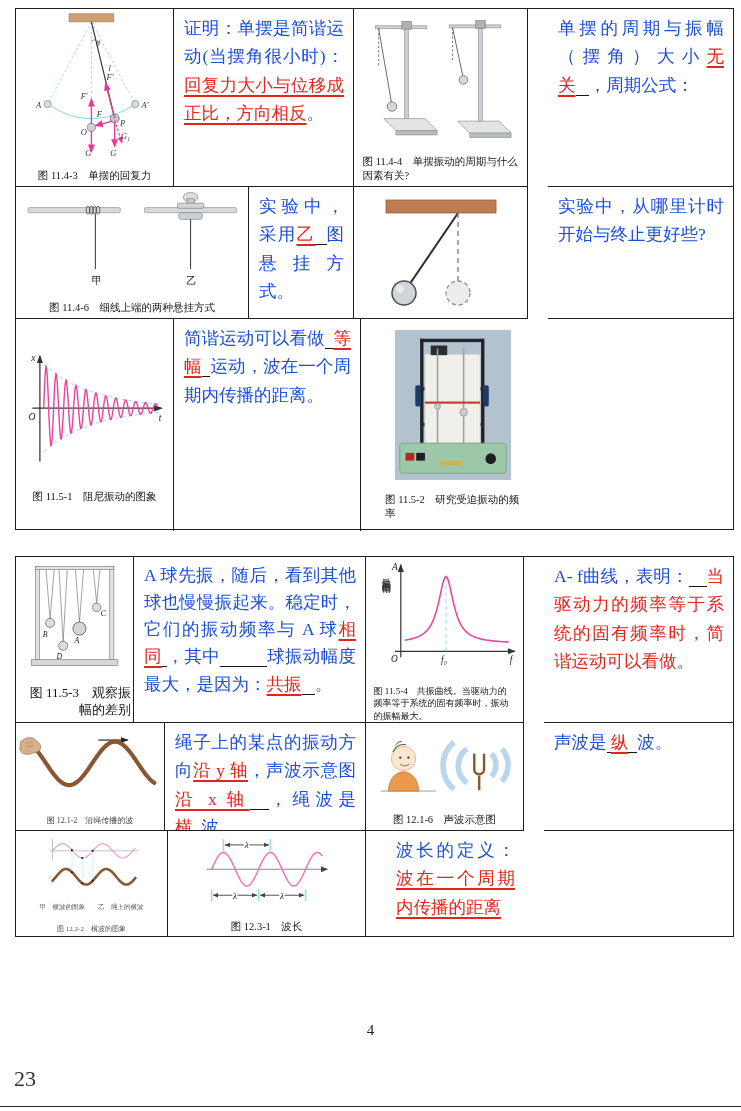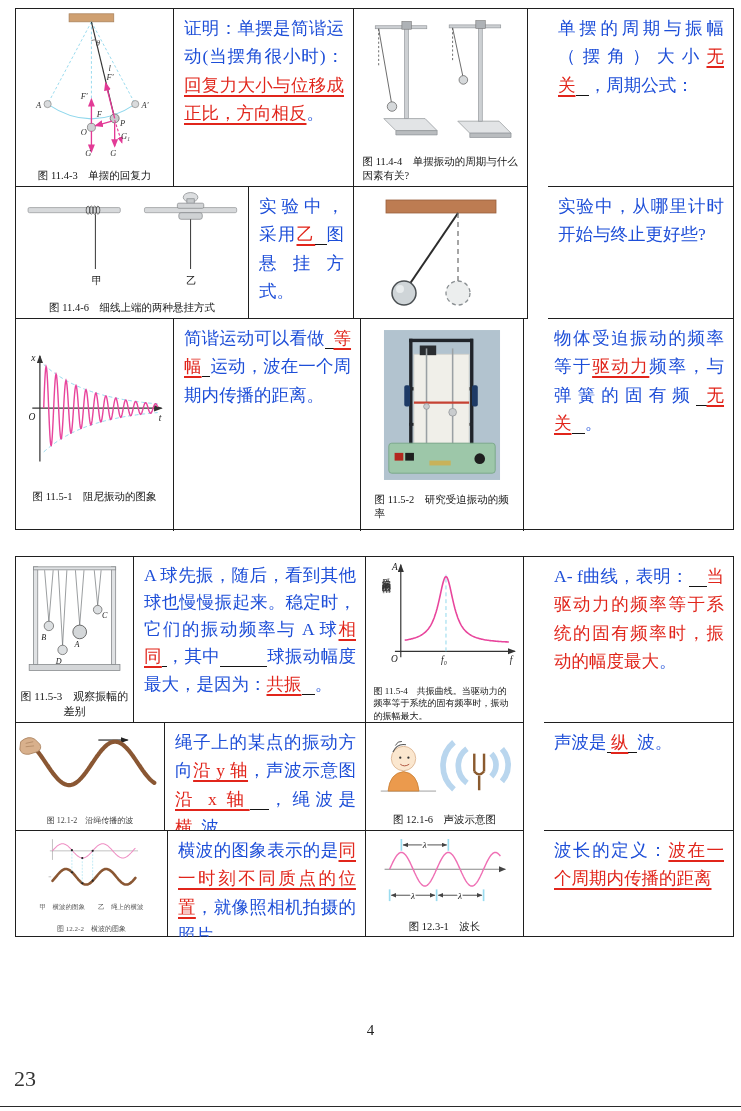--- a/index.html
+++ b/index.html
@@ -178,21 +178,20 @@
           <rect x="22" y="58" width="6" height="22" rx="2" fill="#1d3a66"></rect>
           <rect x="92" y="58" width="6" height="22" rx="2" fill="#1d3a66"></rect>
           <rect x="6" y="118" width="110" height="31" rx="3" fill="#9dc7a9" stroke="#7aa88a" stroke-width="1"></rect>
           <rect x="12" y="128" width="9" height="8" fill="#b3271e"></rect>
           <rect x="23" y="128" width="9" height="8" fill="#1e1e1e"></rect>
           <circle cx="100" cy="134" r="5.5" fill="#1e1e1e"></circle>
           <rect x="48" y="136" width="22" height="5" fill="#c8b25a"></rect>
         </svg>
         <div class="cap" style="width:135px;">图 11.5-2　研究受迫振动的频率</div>
       </div>
-      <div class="cell txt"><span class="sg-k">物体受迫振动的频率等于</span><span class="sg-ru">驱动力</span><span class="sg-k">频率，与弹簧的固有频</span><span class="sg-u">&nbsp;</span><span class="sg-ru">无关</span><span class="sg-u">&nbsp;&nbsp;&nbsp;</span><span class="sg-k">。</span></div>
     </div>
   </div>
 
   <div class="tbl" style="left:15px;top:556px;width:719px;height:381px;">
 
     <div class="trow" style="grid-template-columns:118px 232px 158px 1fr;height:166px;">
       <div class="cell fig">
         <svg width="110" height="134" viewBox="0 0 113 137">
           <rect x="8" y="8" width="5" height="114" fill="#e0e2e4" stroke="#85888b" stroke-width="0.9"></rect>
           <rect x="99" y="8" width="5" height="114" fill="#e0e2e4" stroke="#85888b" stroke-width="0.9"></rect>
@@ -210,21 +209,21 @@
           </g>
           <circle cx="26" cy="77" r="5.5" fill="#dcdfe1" stroke="#666" stroke-width="0.9"></circle>
           <circle cx="42" cy="105" r="5.5" fill="#dcdfe1" stroke="#666" stroke-width="0.9"></circle>
           <circle cx="62" cy="84" r="8" fill="#d4d7d9" stroke="#555" stroke-width="1"></circle>
           <circle cx="83" cy="58" r="5" fill="#dcdfe1" stroke="#666" stroke-width="0.9"></circle>
           <text x="17" y="94" font-size="9.5" class="ital" fill="#222">B</text>
           <text x="34" y="121" font-size="9.5" class="ital" fill="#222">D</text>
           <text x="56" y="102" font-size="9.5" class="ital" fill="#222">A</text>
           <text x="88" y="68" font-size="9.5" class="ital" fill="#222">C</text>
         </svg>
-        <div class="cap center" style="font-size:11px;">图 11.5-3　观察振幅的差别</div>
+        <div class="cap center" style="font-size:13px;text-align:right;">图 11.5-3　观察振幅的差别</div>
       </div>
       <div class="cell txt" style="line-height:1.55;"><span class="sg-k">A 球先振，随后，看到其他球也慢慢振起来。稳定时，它们的振动频率与 A 球</span><span class="sg-ru">相同</span><span class="sg-u">&nbsp;</span><span class="sg-k">，其中</span><span class="sg-u">&nbsp;&nbsp;&nbsp;&nbsp;&nbsp;&nbsp;&nbsp;&nbsp;&nbsp;&nbsp;</span><span class="sg-k">球振动幅度最大，是因为：</span><span class="sg-ru">共振</span><span class="sg-u">&nbsp;&nbsp;&nbsp;</span><span class="sg-k">。</span></div>
       <div class="cell fig">
         <div class="figwrap">
           <svg width="148" height="112" viewBox="0 0 150 114">
             <defs>
               <marker id="ab2" markerWidth="8" markerHeight="6" refX="6" refY="2.6" orient="auto">
                 <path d="M0,0L7,2.6L0,5.2z" fill="#333"></path>
               </marker>
             </defs>
@@ -234,21 +233,21 @@
             <polyline id="pl-res" fill="none" stroke="#e8459c" stroke-width="1.6" points="34.0,84.7 35.0,84.5 36.0,84.4 37.0,84.2 38.0,84.0 39.0,83.8 40.0,83.6 41.0,83.3 42.0,83.1 43.0,82.8 44.0,82.5 45.0,82.2 46.0,81.8 47.0,81.4 48.0,81.0 49.0,80.5 50.0,80.0 51.0,79.4 52.0,78.8 53.0,78.1 54.0,77.3 55.0,76.4 56.0,75.5 57.0,74.4 58.0,73.2 59.0,71.8 60.0,70.3 61.0,68.5 62.0,66.6 63.0,64.3 64.0,61.8 65.0,58.9 66.0,55.7 67.0,52.2 68.0,48.2 69.0,43.9 70.0,39.4 71.0,34.8 72.0,30.2 73.0,26.2 74.0,22.9 75.0,20.7 76.0,20.0 77.0,20.7 78.0,22.9 79.0,26.2 80.0,30.2 81.0,34.8 82.0,39.4 83.0,43.9 84.0,48.2 85.0,52.2 86.0,55.7 87.0,58.9 88.0,61.8 89.0,64.3 90.0,66.6 91.0,68.5 92.0,70.3 93.0,71.8 94.0,73.2 95.0,74.4 96.0,75.5 97.0,76.4 98.0,77.3 99.0,78.1 100.0,78.8 101.0,79.4 102.0,80.0 103.0,80.5 104.0,81.0 105.0,81.4 106.0,81.8 107.0,82.2 108.0,82.5 109.0,82.8 110.0,83.1 111.0,83.3 112.0,83.6 113.0,83.8 114.0,84.0 115.0,84.2 116.0,84.4 117.0,84.5 118.0,84.7 119.0,84.8 120.0,85.0 121.0,85.1 122.0,85.2 123.0,85.3 124.0,85.4 125.0,85.5 126.0,85.6 127.0,85.7 128.0,85.8 129.0,85.9 130.0,86.0 131.0,86.0 132.0,86.1 133.0,86.2 134.0,86.2 135.0,86.3 136.0,86.3 137.0,86.4 138.0,86.4 139.0,86.5 140.0,86.5"></polyline>
             <text x="21" y="13" font-size="9.5" class="ital" fill="#222">A</text>
             <text x="20" y="107" font-size="9.5" class="ital" fill="#222">O</text>
             <text x="71" y="108" font-size="9.5" class="ital" fill="#222">f₀</text>
             <text x="141" y="108" font-size="9.5" class="ital" fill="#222">f</text>
           </svg>
           <div class="vlabel">受迫振动的振幅</div>
         </div>
         <div class="cap" style="width:142px;font-size:9px;">图 11.5-4　共振曲线。当驱动力的频率等于系统的固有频率时，振动的振幅最大。</div>
       </div>
-      <div class="cell txt"><span class="sg-k">A- f曲线，表明：</span><span class="sg-u">&nbsp;&nbsp;&nbsp;</span><span class="sg-u">&nbsp;</span><span class="sg-r">当驱动力的频率等于系统的固有频率时，振动的幅度最大</span><span class="sg-k">。</span></div>
+      <div class="cell txt"><span class="sg-k">A- f曲线，表明：</span><span class="sg-u">&nbsp;&nbsp;&nbsp;</span><span class="sg-u">&nbsp;</span><span class="sg-r">当驱动力的频率等于系统的固有频率时，简谐运动可以看做</span><span class="sg-k">。</span></div>
     </div>
 
     <div class="trow" style="grid-template-columns:149px 201px 158px 1fr;height:108px;">
       <div class="cell fig">
         <svg width="142" height="80" viewBox="0 0 170 84">
           <defs>
             <marker id="ab3" markerWidth="8" markerHeight="6" refX="6" refY="2.6" orient="auto">
               <path d="M0,0L7,2.6L0,5.2z" fill="#222"></path>
             </marker>
           </defs>
@@ -307,21 +306,20 @@
               <circle cx="60" cy="37" r="1.7"></circle>
               <circle cx="76" cy="26" r="1.7"></circle>
             <circle cx="44" cy="59" r="1.7"></circle>
               <circle cx="60" cy="76" r="1.7"></circle>
               <circle cx="76" cy="72" r="1.7"></circle>
           </g>
         </svg>
         <div class="cap tiny">甲　横波的图象　　乙　绳上的横波</div>
         <div class="cap tiny" style="font-size:7px;">图 12.2-2　横波的图象</div>
       </div>
-      <div class="cell txt"><span class="sg-k">横波的图象表示的是</span><span class="sg-ru">同一时刻不同质点的位置</span><span class="sg-k">，就像照相机拍摄的照片</span></div>
       <div class="cell fig">
         <svg width="150" height="86" viewBox="0 0 152 88">
           <defs>
             <marker id="ad" markerWidth="7" markerHeight="6" refX="5.5" refY="2.5" orient="auto-start-reverse">
               <path d="M0,0L6,2.5L0,5z" fill="#444"></path>
             </marker>
             <marker id="ad2" markerWidth="7" markerHeight="6" refX="5.5" refY="2.5" orient="auto">
               <path d="M0,0L6,2.5L0,5z" fill="#444"></path>
             </marker>
           </defs>

